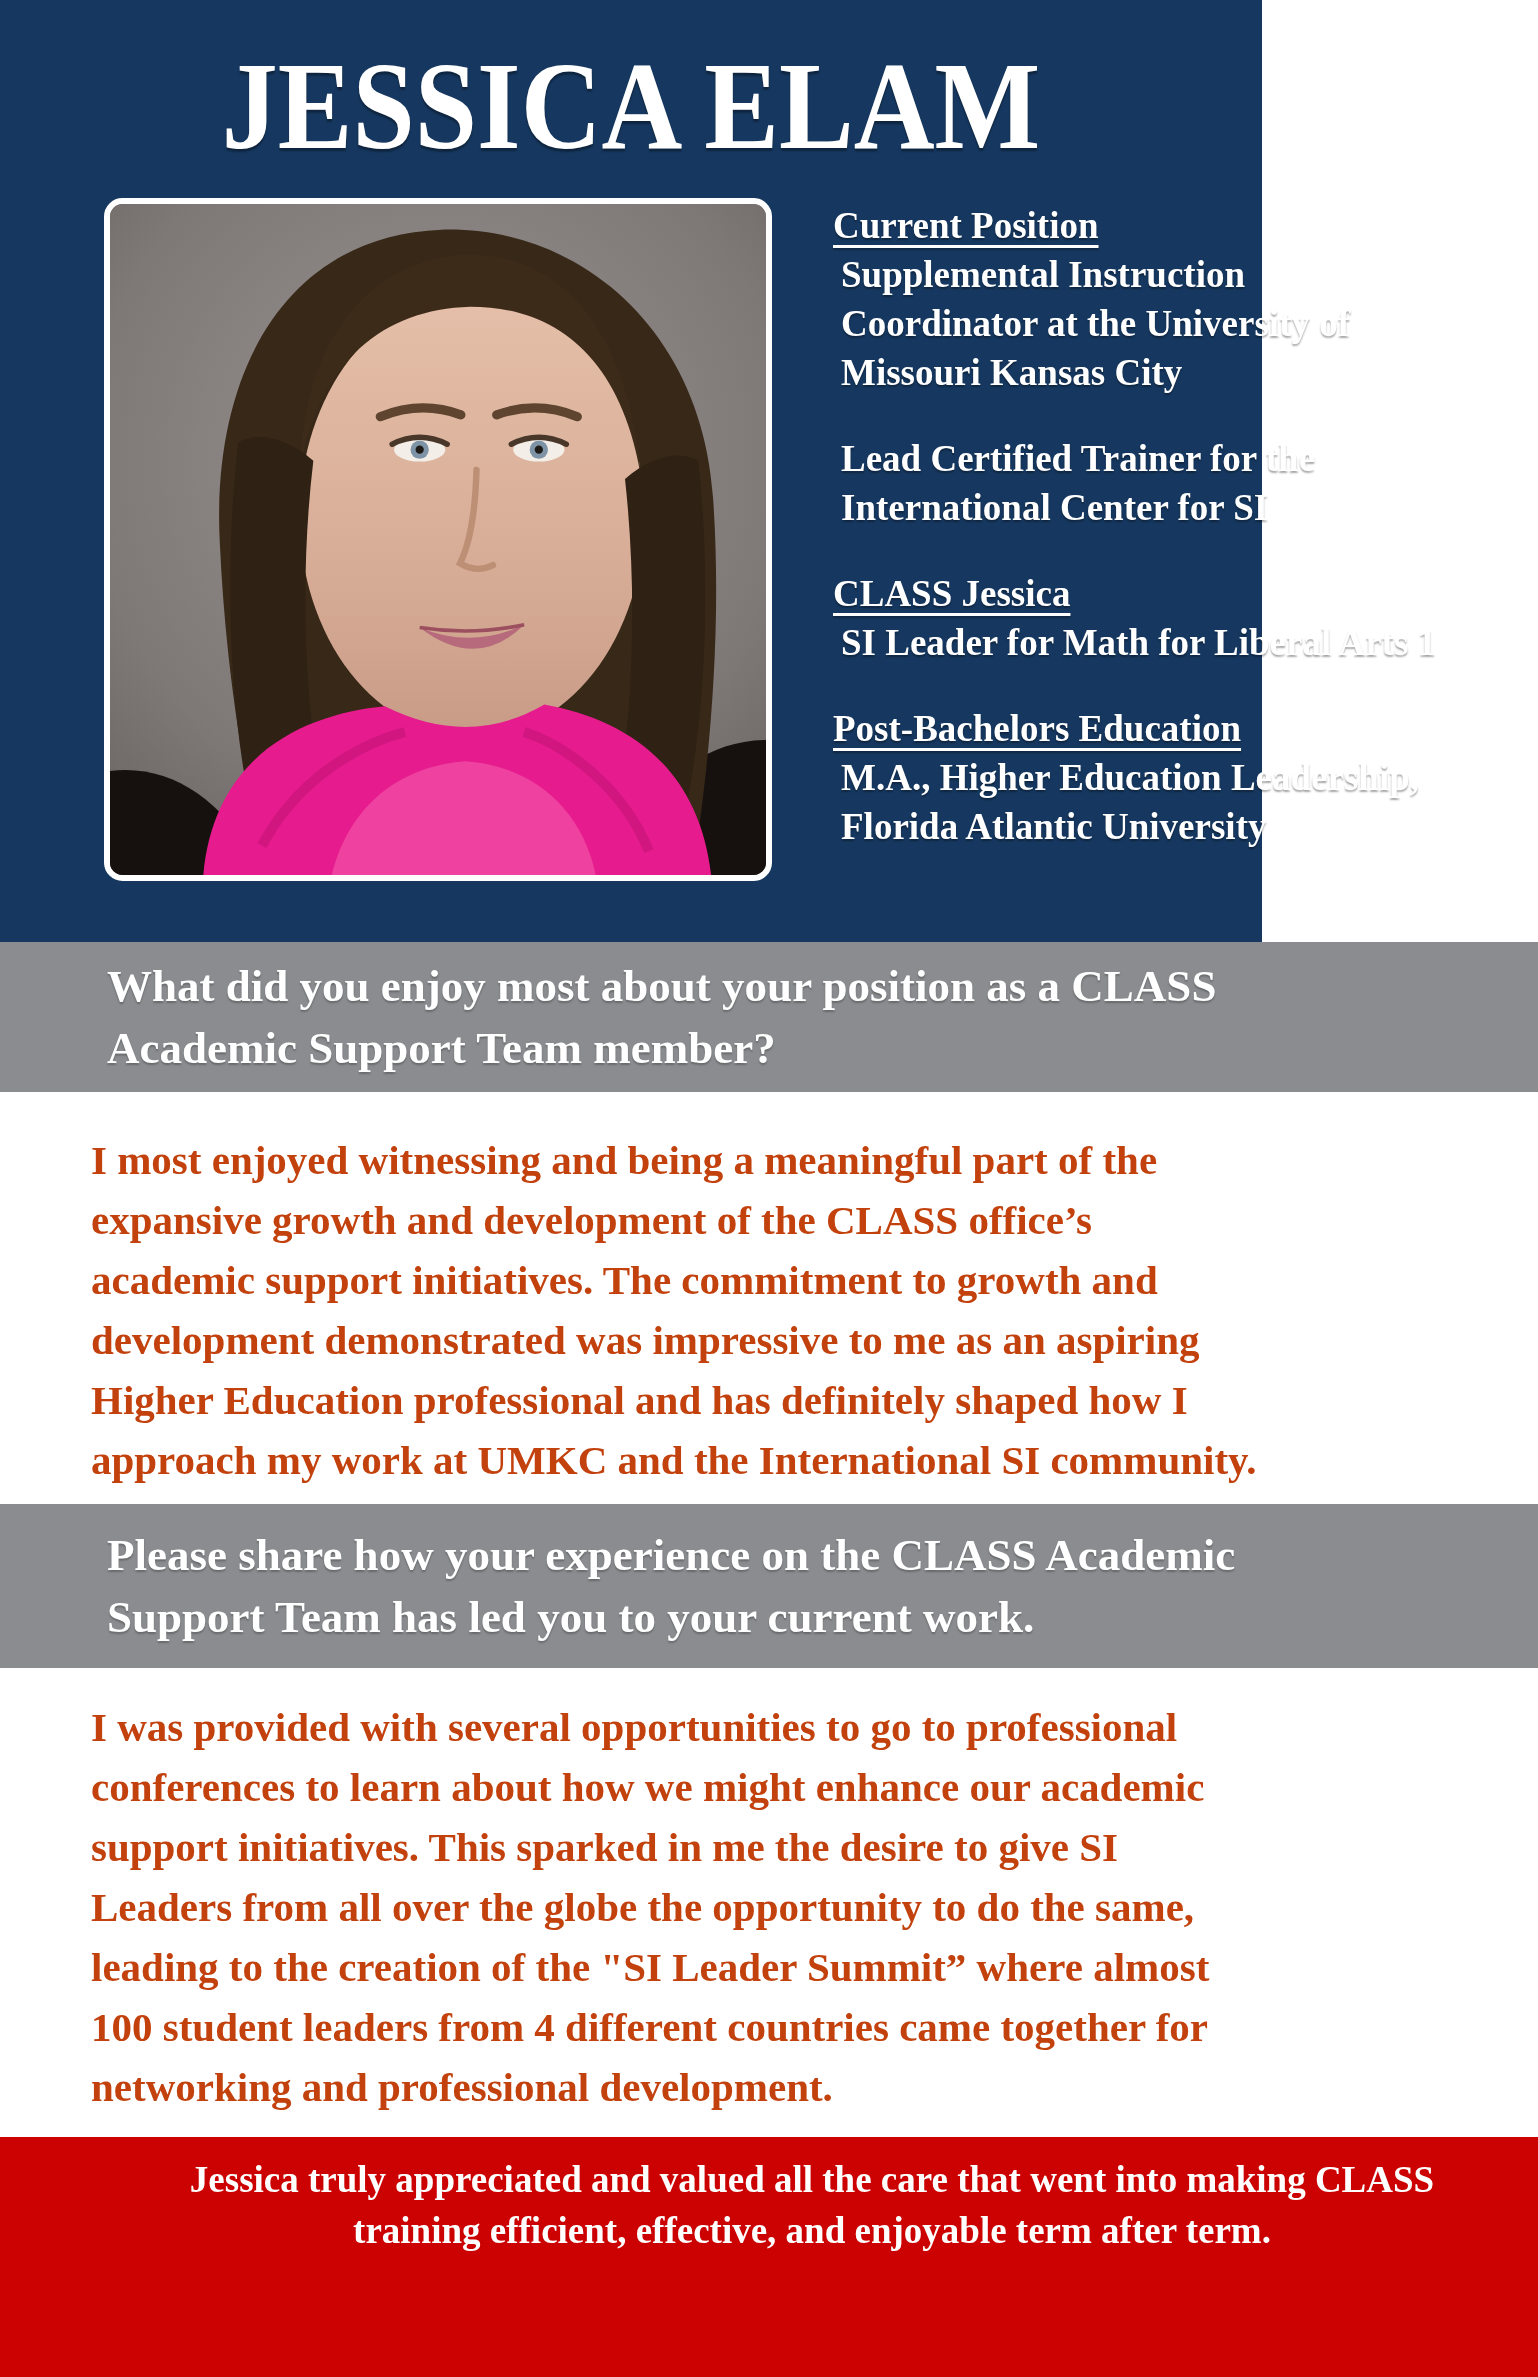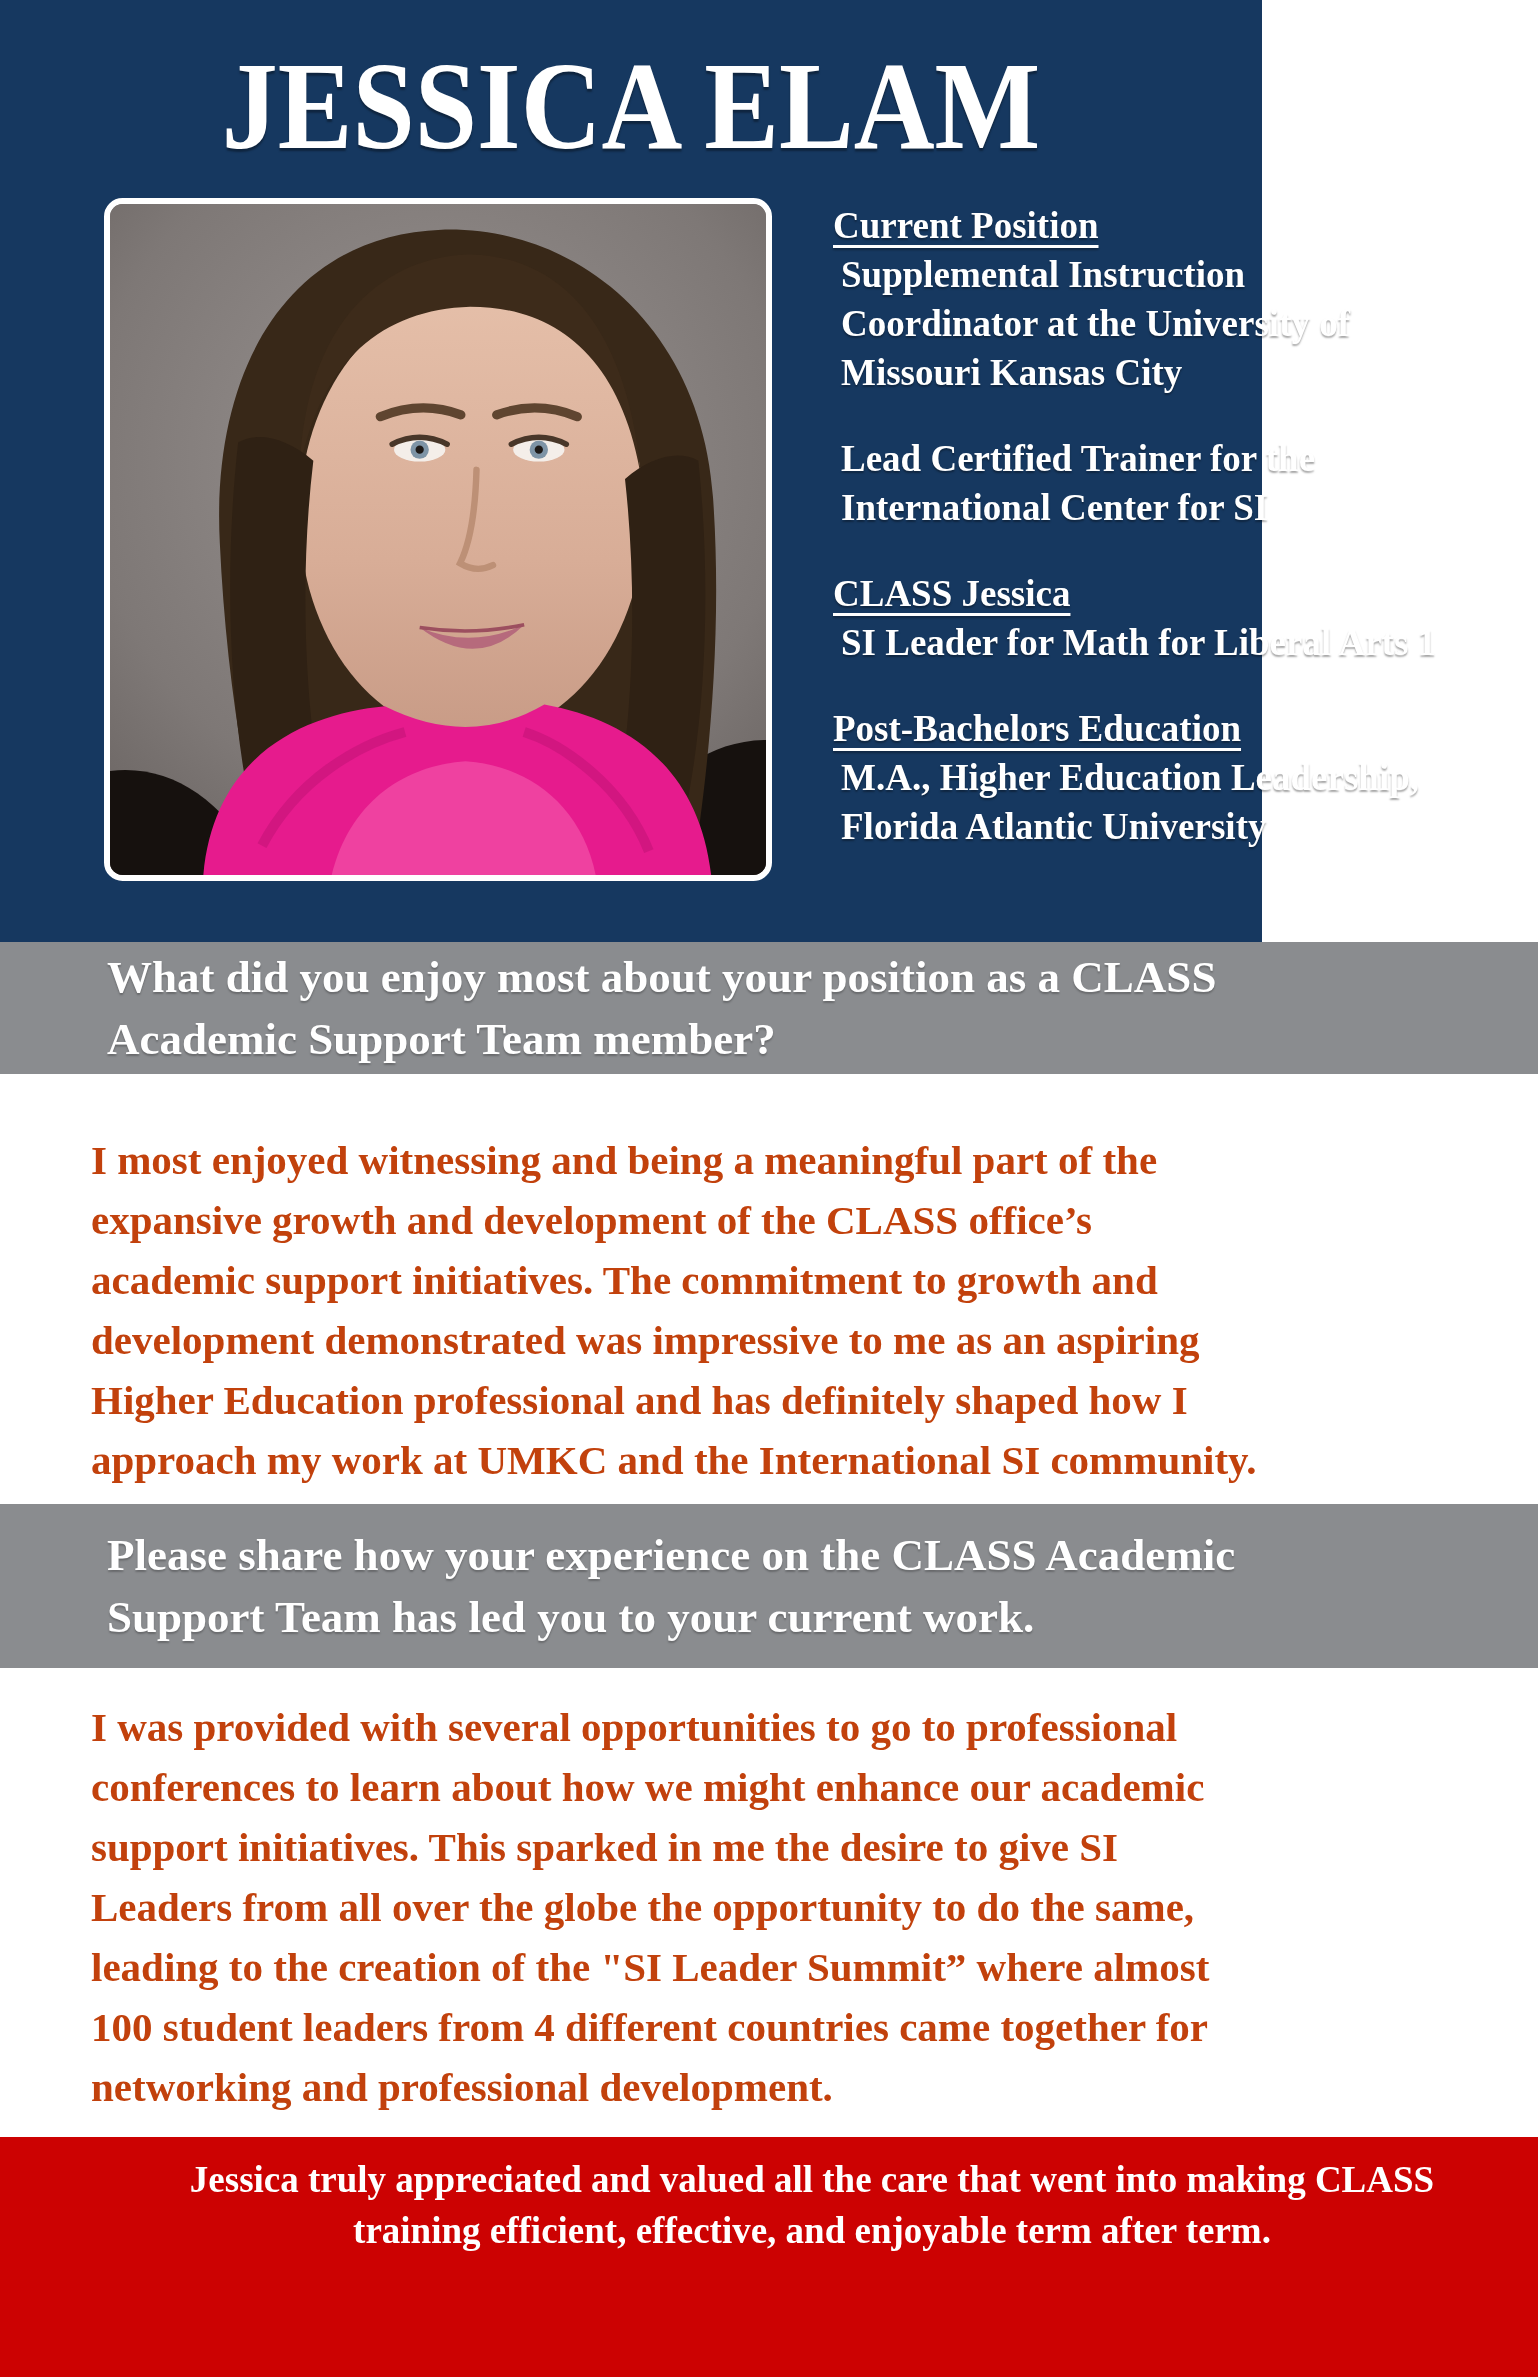--- a/index.html
+++ b/index.html
@@ -75,21 +75,21 @@
   
   .qband {
     position: absolute;
     left: 0;
     width: 1538px;
     background: #8A8C8F;
     color: #ffffff;
     display: flex;
     align-items: center;
   }
-  .qband1 { top: 942px; height: 132px; }
+  .qband1 { top: 942px; height: 150px; }
   .qband2 { top: 1504px; height: 164px; }
   .qtext {
     padding-left: 107px;
     padding-right: 75px;
     font-size: 45px;
     line-height: 62px;
     font-weight: bold;
     text-shadow: 0 1.9px 1.9px rgba(0,0,0,0.25);
   }
 

